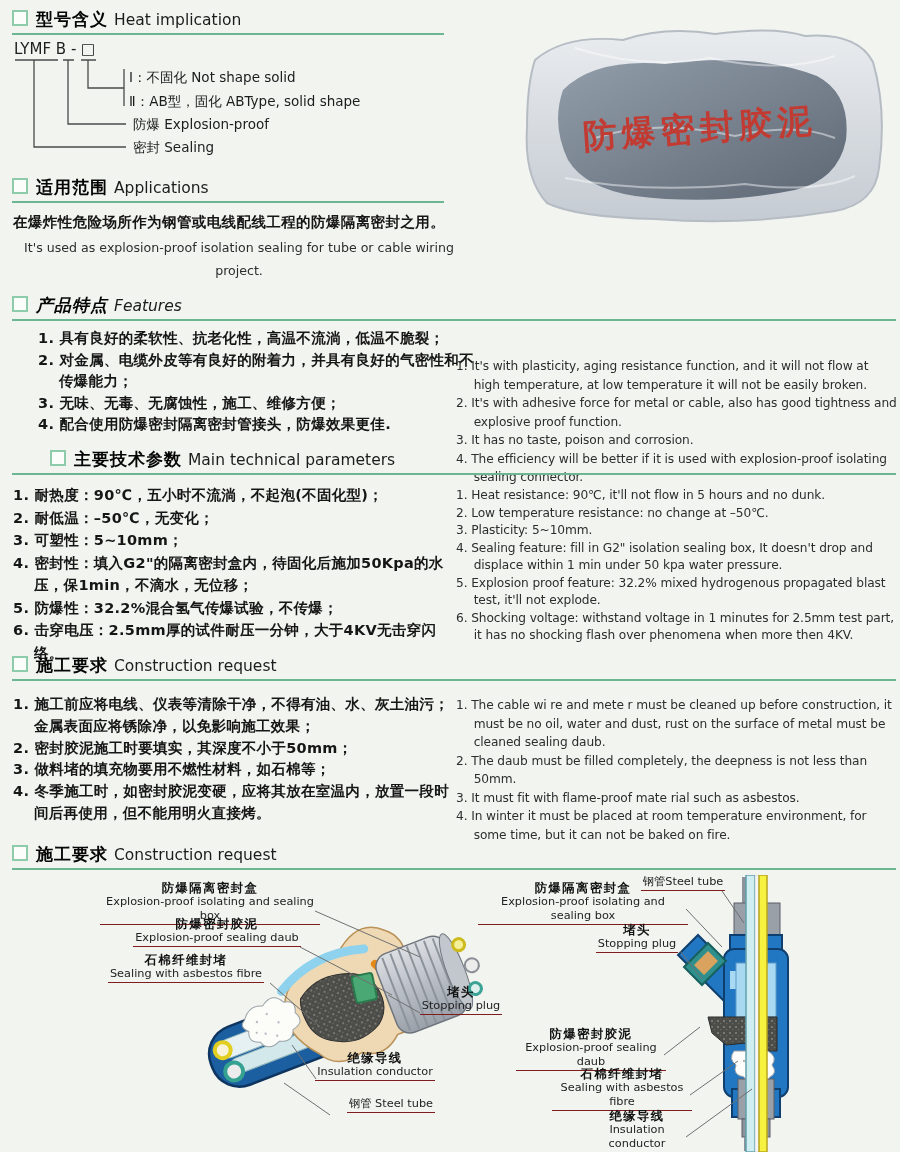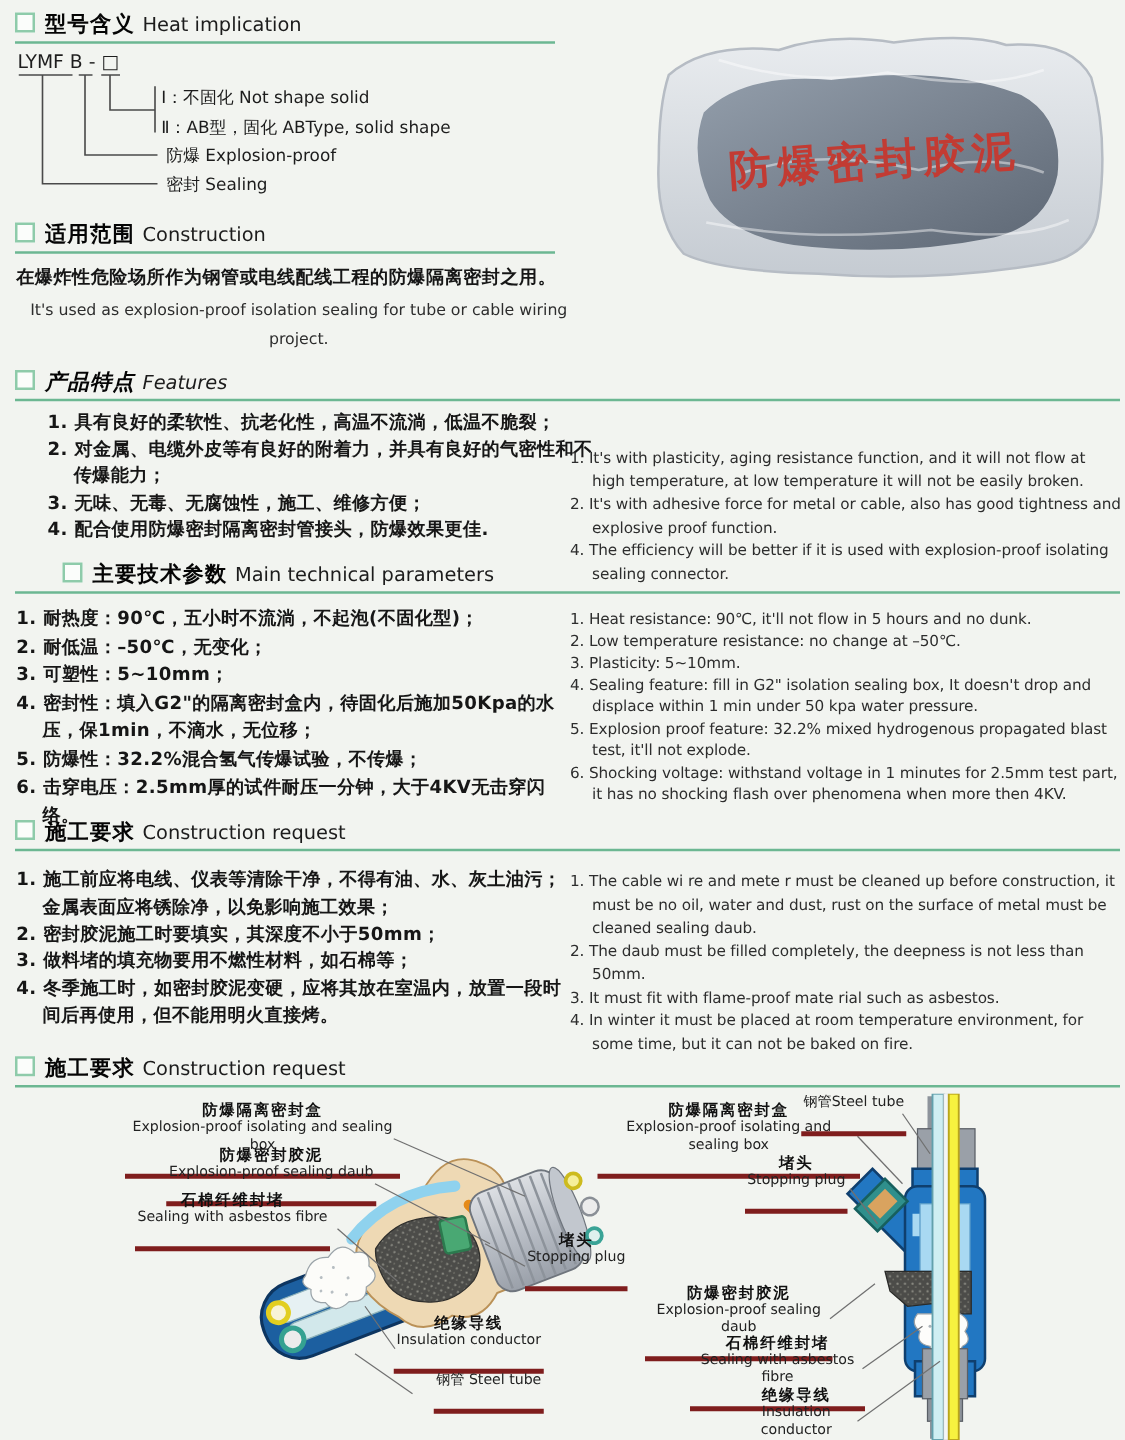--- a/index.html
+++ b/index.html
@@ -23,21 +23,21 @@
   .en-list{font-size:12.2px;color:#2d2d2d;letter-spacing:-0.1px;}
   .li{padding-left:1.45em;text-indent:-1.45em;}
   .lh215{line-height:21.5px;} .lh185{line-height:18.5px;}
   .lh225{line-height:22.5px;} .lh175{line-height:17.5px;}
   .lh218{line-height:21.8px;}
   .app-zh{font-size:14.5px;font-weight:600;letter-spacing:0.4px;line-height:24px;color:#161616;}
   .app-en{font-size:12.6px;line-height:23px;color:#2d2d2d;}
   
   .dlab{position:absolute;text-align:center;font-size:11.3px;color:#222;line-height:14px;}
   .dlab .zh{display:block;font-weight:bold;font-size:12.3px;letter-spacing:1.5px;color:#111;}
-  .dlab .en{display:inline-block;border-bottom:4px solid #7f1d1d;padding:0 2px 16px 2px;}
+  .dlab .en{display:inline-block;border-bottom:1px solid #7f1d1d;padding:0 2px 1px 2px;}
   svg text{font-family:"DejaVu Sans","Liberation Sans",sans-serif;}
 </style>
 </head>
 <body>
 
 <div class="page">
 
   <div class="sec-head" style="top:8px;">
     <span class="sq"></span><span class="zh">型号含义</span><span class="en">Heat implication</span>
   </div>
@@ -73,39 +73,40 @@
     <path d="M58,72 Q90,40 160,46 Q250,34 312,58 Q346,76 341,122 Q333,162 290,172 Q210,188 130,178 Q80,170 63,142 Q46,106 58,72 Z" fill="url(#clayG)"></path>
     <g stroke="#ffffff" stroke-width="2" opacity="0.45" fill="none">
       <path d="M70,30 Q140,52 205,40 Q280,56 330,38"></path>
       <path d="M90,120 Q150,100 230,118 Q290,104 330,120"></path>
       <path d="M60,160 Q140,176 240,166 Q310,176 350,158"></path>
     </g>
     <text x="195" y="122" text-anchor="middle" font-size="34" font-weight="bold" fill="#c23b33" letter-spacing="5" transform="rotate(-4 195 116)">防爆密封胶泥</text>
   </svg>
 
   <div class="sec-head" style="top:176px;">
-    <span class="sq"></span><span class="zh">适用范围</span><span class="en">Construction</span>
+    <span class="sq"></span><span class="zh">适用范围</span><span class="en">Applications</span>
   </div>
   <div class="rule narrow" style="top:201px;"></div>
   <div class="abs app-zh" style="left:13px;top:210px;width:442px;">在爆炸性危险场所作为钢管或电线配线工程的防爆隔离密封之用。</div>
   <div class="abs app-en" style="left:24px;top:236px;width:430px;text-align:center;">It's used as explosion-proof isolation sealing for tube or cable wiring project.</div>
 
   <div class="sec-head" style="top:294px;font-style:italic;">
     <span class="sq"></span><span class="zh">产品特点</span><span class="en">Features</span>
   </div>
   <div class="rule full" style="top:319px;"></div>
   <div class="abs zh-list lh215" style="left:13px;top:328px;width:440px;margin-left:25px;">
     <div class="li">1. 具有良好的柔软性、抗老化性，高温不流淌，低温不脆裂；</div>
     <div class="li">2. 对金属、电缆外皮等有良好的附着力，并具有良好的气密性和不传爆能力；</div>
     <div class="li">3. 无味、无毒、无腐蚀性，施工、维修方便；</div>
     <div class="li">4. 配合使用防爆密封隔离密封管接头，防爆效果更佳.</div>
   </div>
   <div class="abs en-list lh185" style="left:456px;top:330px;width:442px;margin-top:27px;">
     <div class="li">1. It's with plasticity, aging resistance function, and it will not flow at high temperature, at low temperature it will not be easily broken.</div>
     <div class="li">2. It's with adhesive force for metal or cable, also has good tightness and explosive proof function.</div>
+    <div class="li">3. It has no taste, poison and corrosion.</div>
     <div class="li">4. The efficiency will be better if it is used with explosion-proof isolating sealing connector.</div>
   </div>
 
   <div class="sec-head" style="top:448px;padding-left:38px;">
     <span class="sq"></span><span class="zh">主要技术参数</span><span class="en">Main technical parameters</span>
   </div>
   <div class="rule full" style="top:473px;"></div>
   <div class="abs zh-list lh225" style="left:13px;top:484px;width:440px;">
     <div class="li">1. 耐热度：90℃，五小时不流淌，不起泡(不固化型)；</div>
     <div class="li">2. 耐低温：–50℃，无变化；</div>

